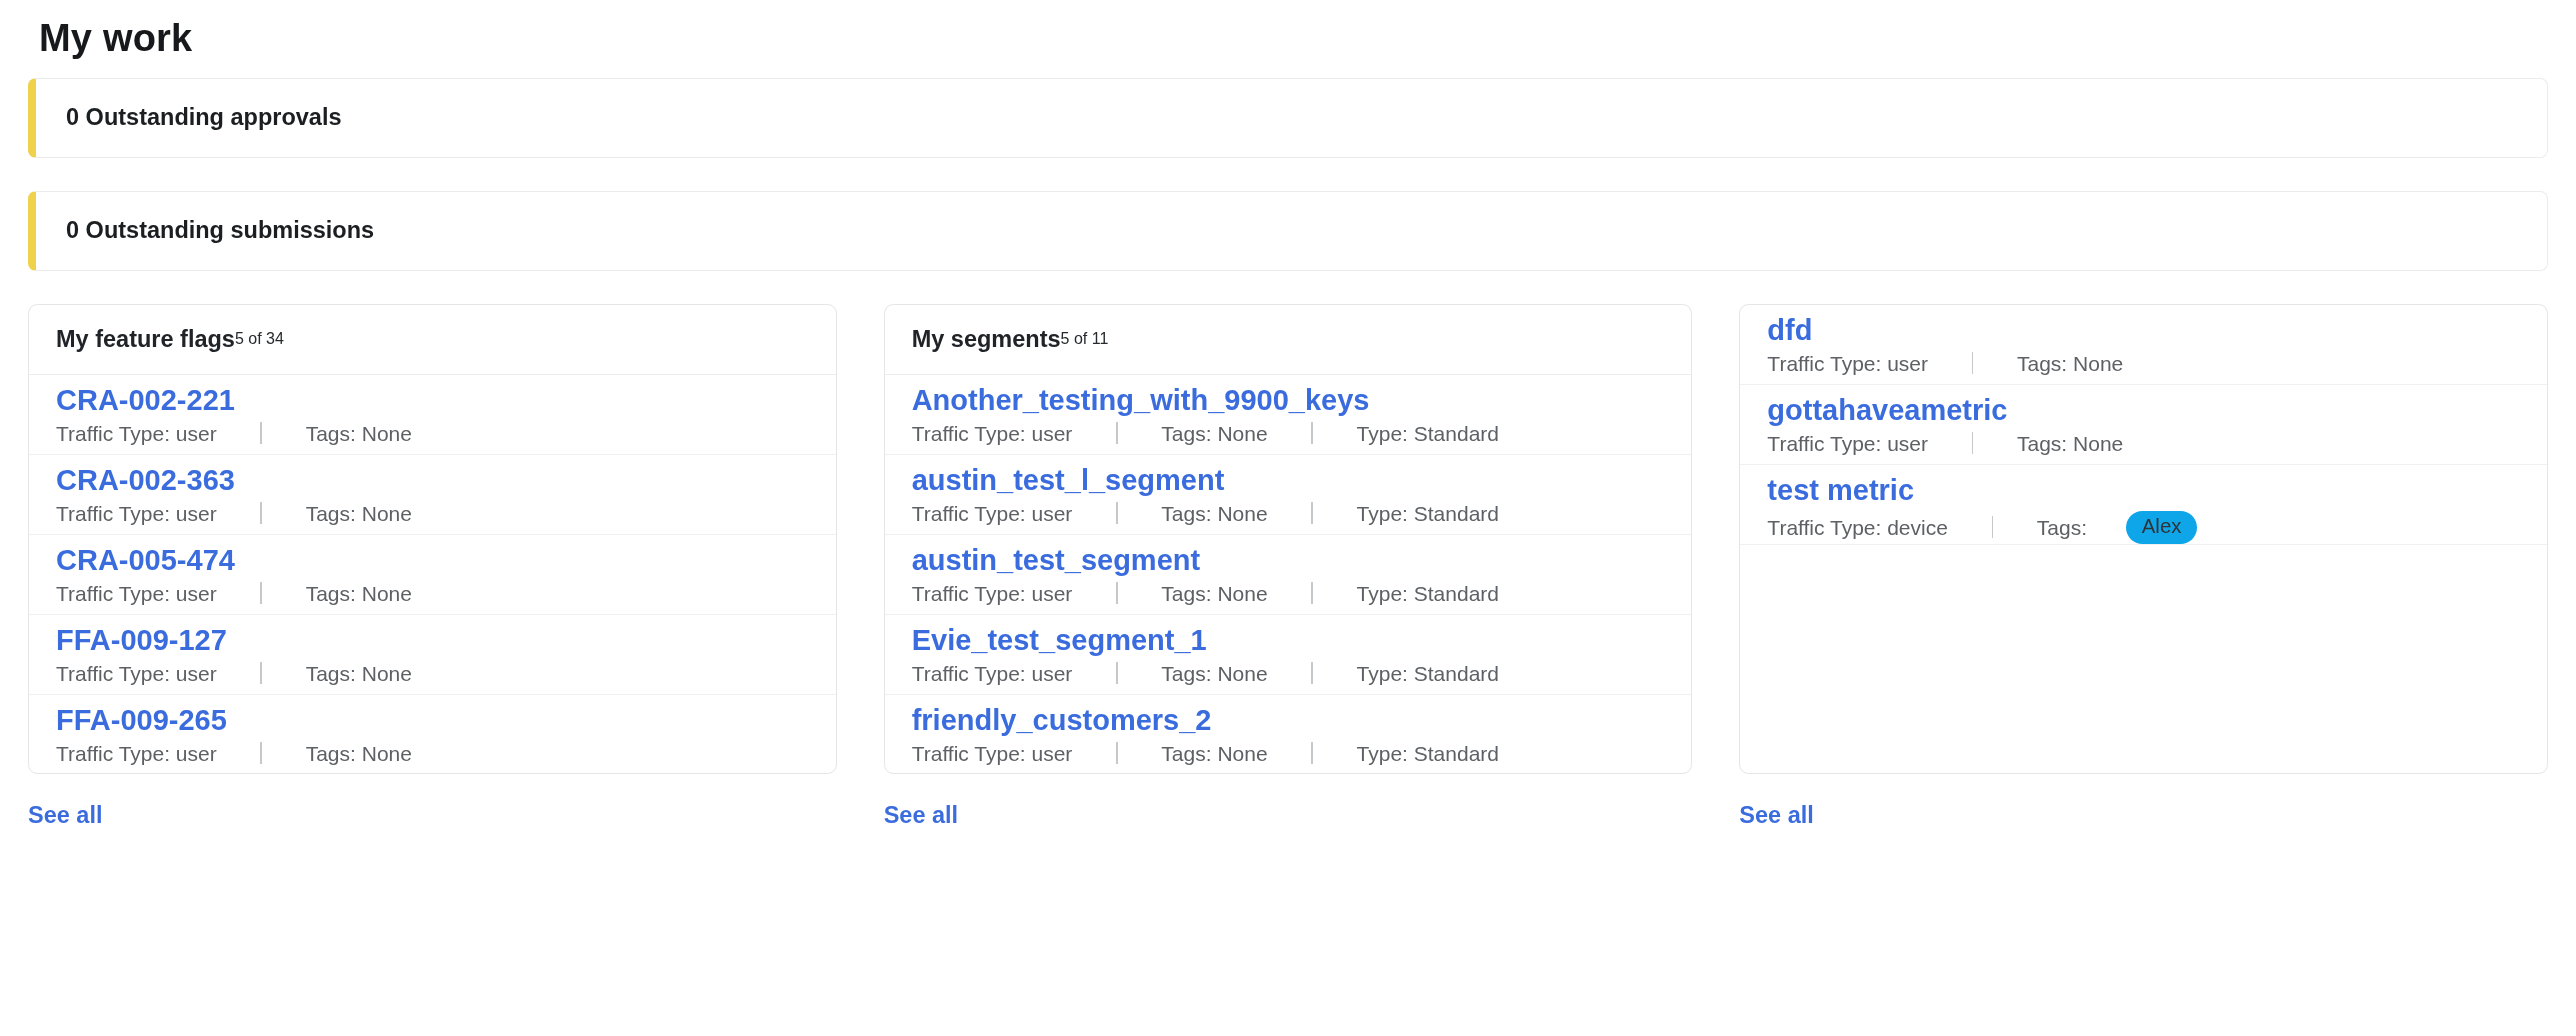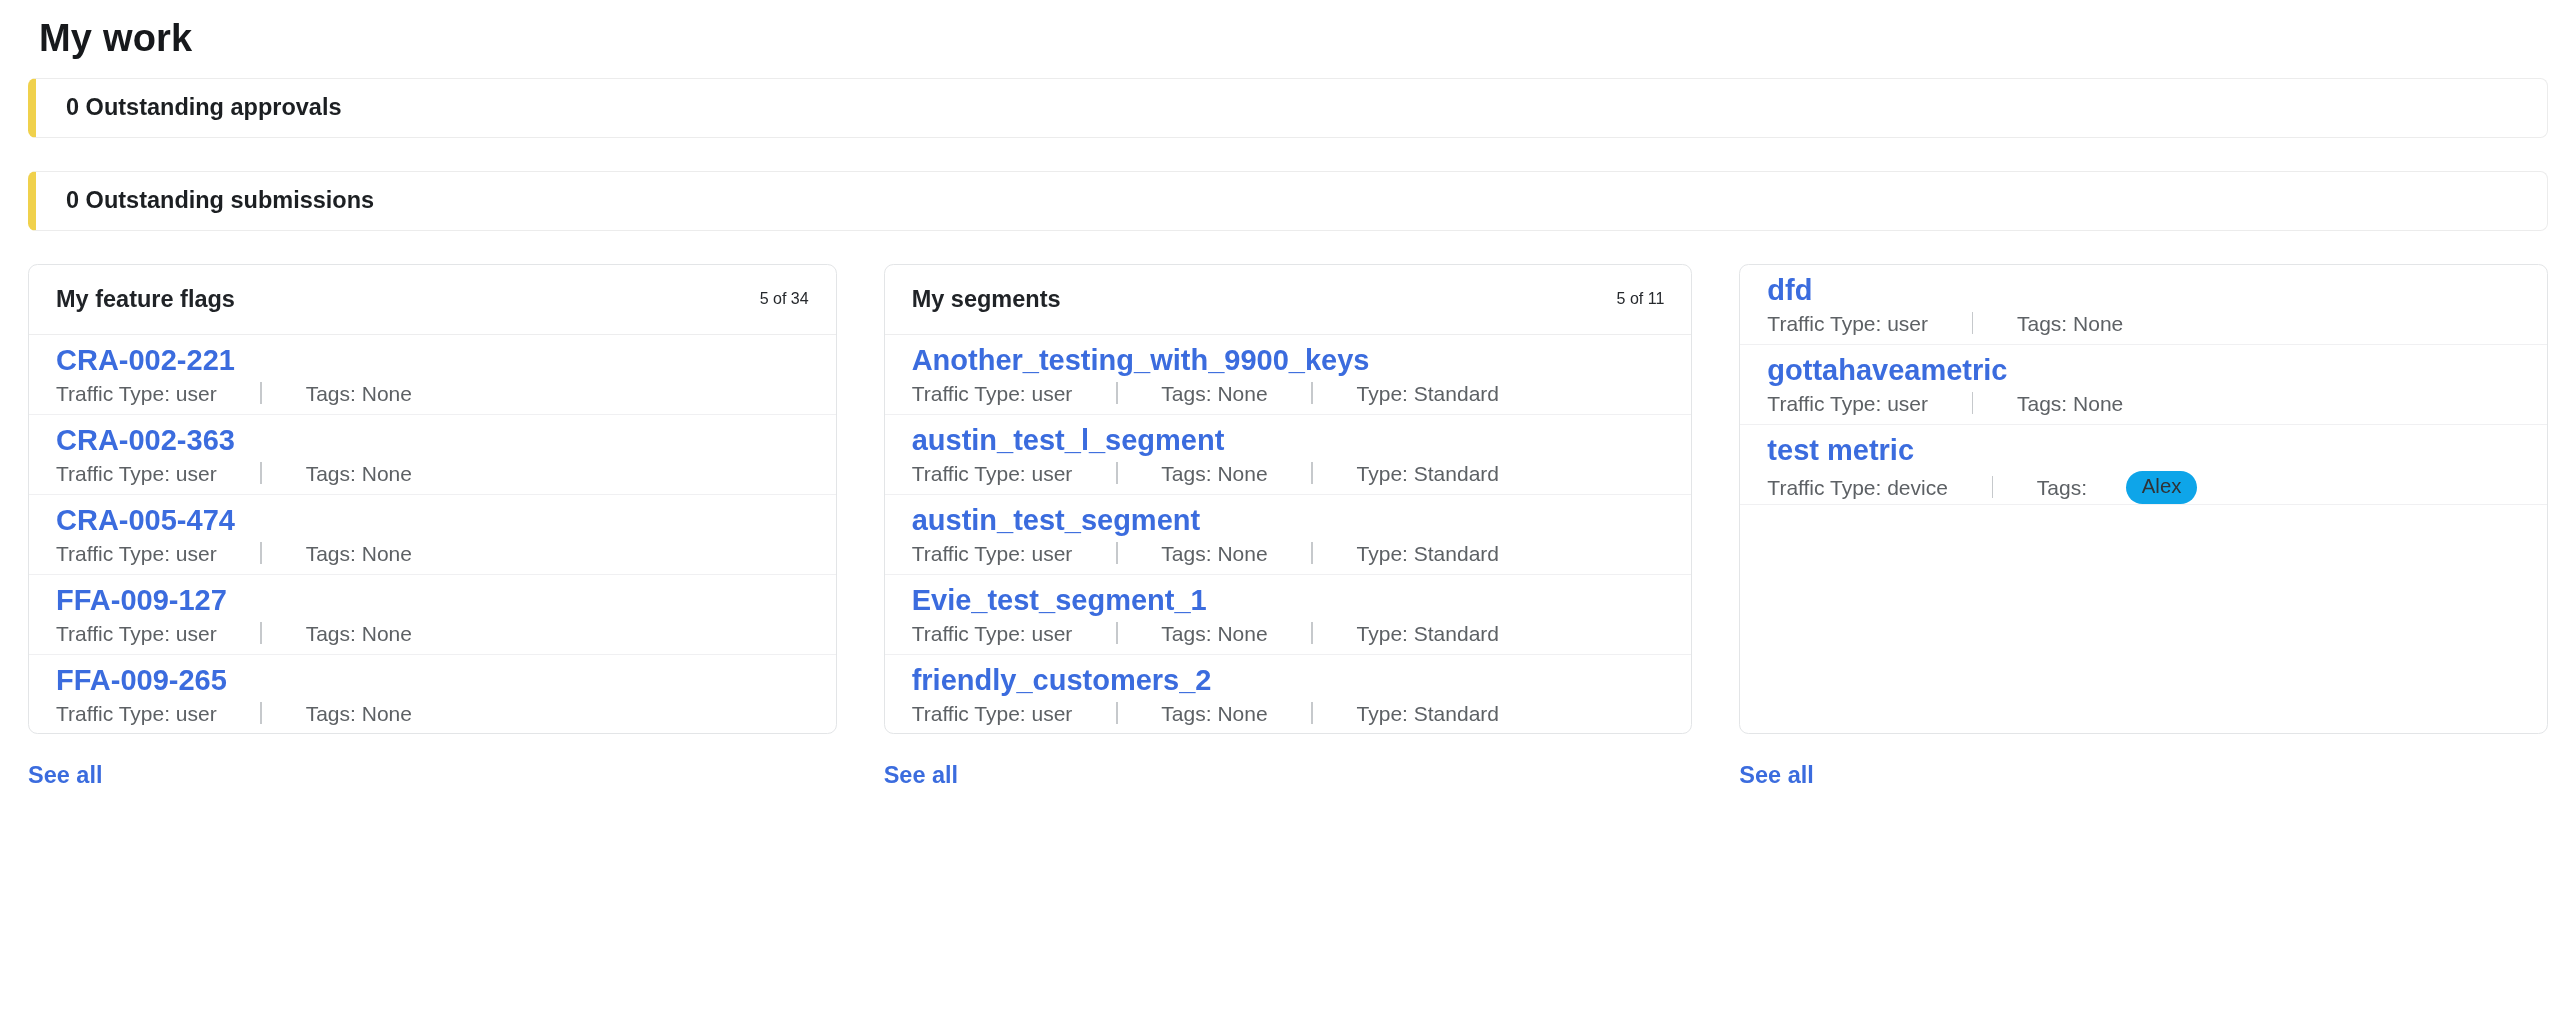--- a/index.html
+++ b/index.html
@@ -11,21 +11,21 @@
   }
   .page { padding: 0 28px; }
 
   h1.page-title {
     font-size: 38px; font-weight: 700; color: #17191c;
     line-height: 45px; margin: 15.7px 0 17px 11px;
     letter-spacing: 0.2px;
   }
 
   .banner {
-    height: 60px; width: 100%;
+    height: 80px; width: 100%;
     border: 1.6px solid #ececec;
     border-left: 8.6px solid var(--accent-yellow, #F0D14C);
     border-radius: 7.8px;
     background: #ffffff;
     display: flex; align-items: center;
     padding: 0 30px;
     margin-bottom: 33px;
   }
   .banner.accent-green { border-left-color: var(--accent-green, #4B9B69); }
   .banner-text { font-size: 23.5px; font-weight: 600; color: #1c1f22; }
@@ -43,21 +43,21 @@
   .cards { display: flex; gap: 47px; margin-top: 0.8px; }
   .col { flex: 1; min-width: 0; display: flex; flex-direction: column; }
 
   .card {
     height: 470px; width: 100%;
     border: 1.6px solid #e3e5e7; border-radius: 9.4px;
     background: #ffffff; overflow: hidden;
   }
   .card-header {
     height: 70px; padding: 0 27px;
-    display: flex; align-items: center; justify-content: space-between;
+    display: flex; align-items: center; 
     border-bottom: 1.6px solid #ededee;
   }
   .card-title { font-size: 23.5px; font-weight: 600; color: #202327; }
   .card-count { font-size: 16px; font-weight: 400; color: #26292d; }
 
   .item { height: 80px; padding: 11.8px 27px 0; border-bottom: 1.6px solid #f0f0f2; }
   .card.full .item:last-child { border-bottom: none; }
 
   .item-name {
     display: inline-block;

